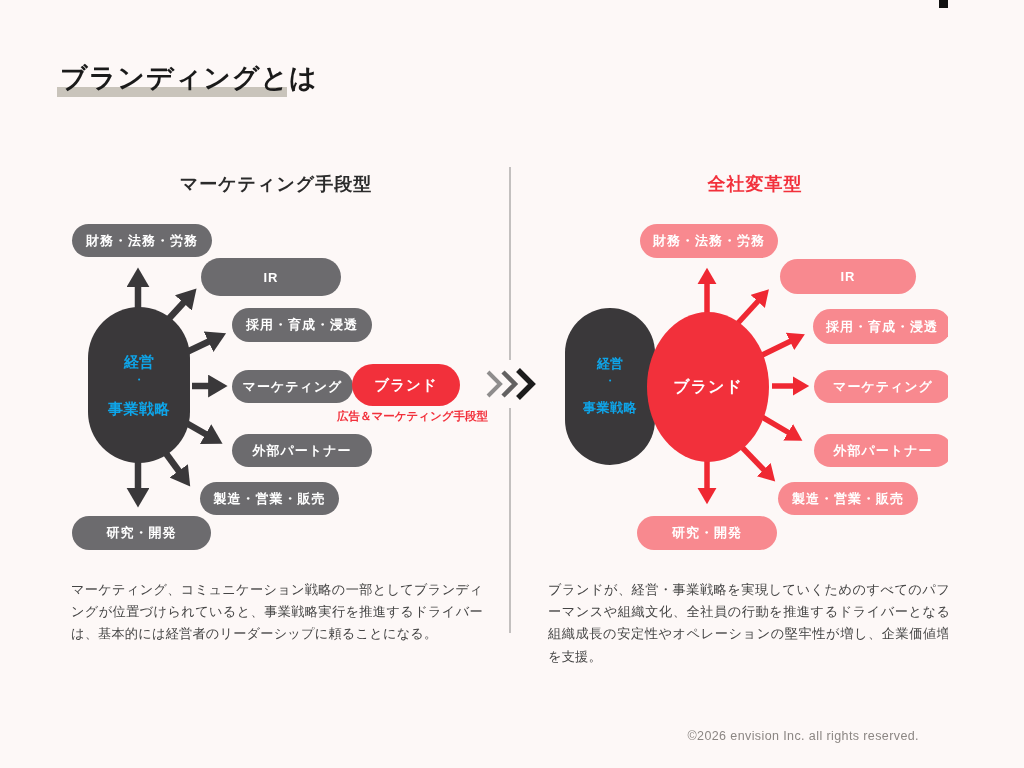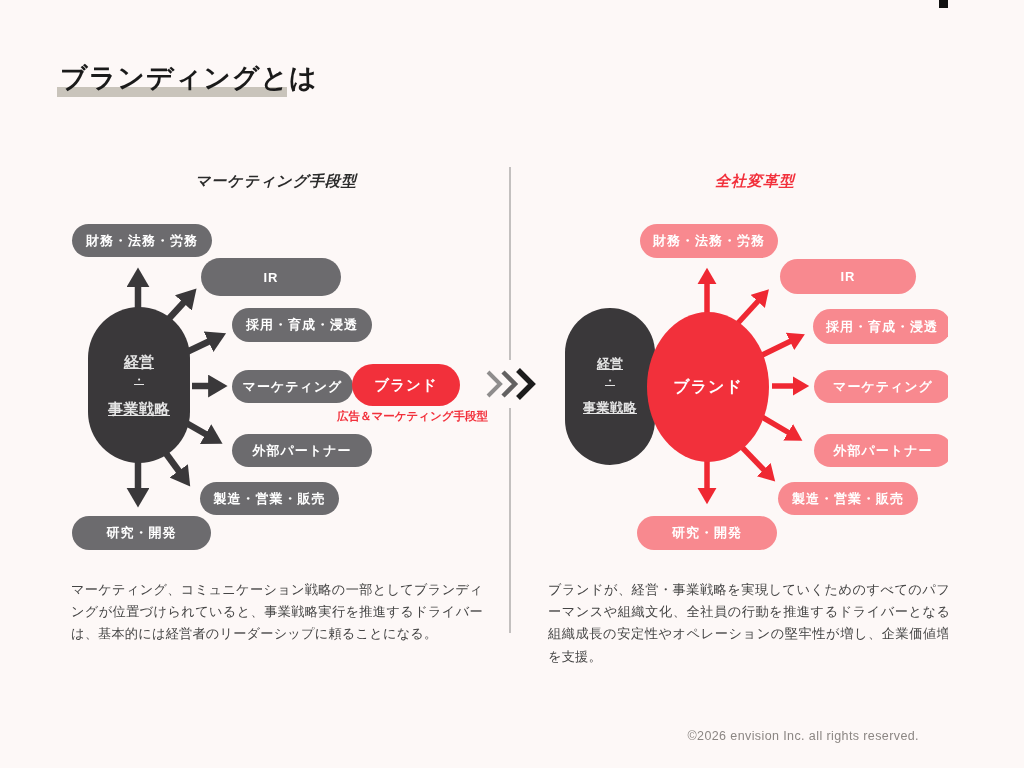--- a/index.html
+++ b/index.html
@@ -19,33 +19,32 @@
   .title-underline {
     position: absolute; left: 57px; top: 87px; width: 230px; height: 10px;
     background: #c9c4bb;
   }
   .page-title {
     position: absolute; left: 60px; top: 60px;
     font-size: 27px; font-weight: bold; color: #1a1a1a; letter-spacing: 1px;
   }
   .panel-title {
     position: absolute; top: 172px; width: 430px; text-align: center;
-    font-size: 15px; font-weight: bold; letter-spacing: 1px; font-style: italic;
+    font-size: 18px; font-weight: bold; letter-spacing: 1px;
   }
   .panel-title.left  { left: 61px;  color: #2b2b2b; }
   .panel-title.right { left: 540px; color: #f2303b; }
 
   .arrows-layer { position: absolute; left: 0; top: 0; width: 1024px; height: 768px; }
 
   .core-oval {
     position: absolute; display: flex; flex-direction: column;
     align-items: center; justify-content: center;
-    background: #3a383a; color: #e5e5e5; text-align: center;
+    background: #3a383a; color: #0ea5e9; text-align: center;
     font-weight: bold;
-    text-decoration: underline;
   }
   .core-oval.left  { left: 88px;  top: 307px; width: 102px; height: 156px; border-radius: 51px; font-size: 15px; }
   .core-oval.right { left: 565px; top: 308px; width: 90px;  height: 157px; border-radius: 45px; font-size: 13px; }
   .core-oval .dotline { font-size: 10px; line-height: 1.5; }
   .core-oval .l1 { line-height: 1.3; }
   .core-oval .l3 { line-height: 1.3; letter-spacing: 0.5px; margin-top: 12px; }
 
   .brand-circle {
     position: absolute; left: 647px; top: 312px; width: 122px; height: 150px;
     border-radius: 50%; background: #f2303b; color: #fff;

